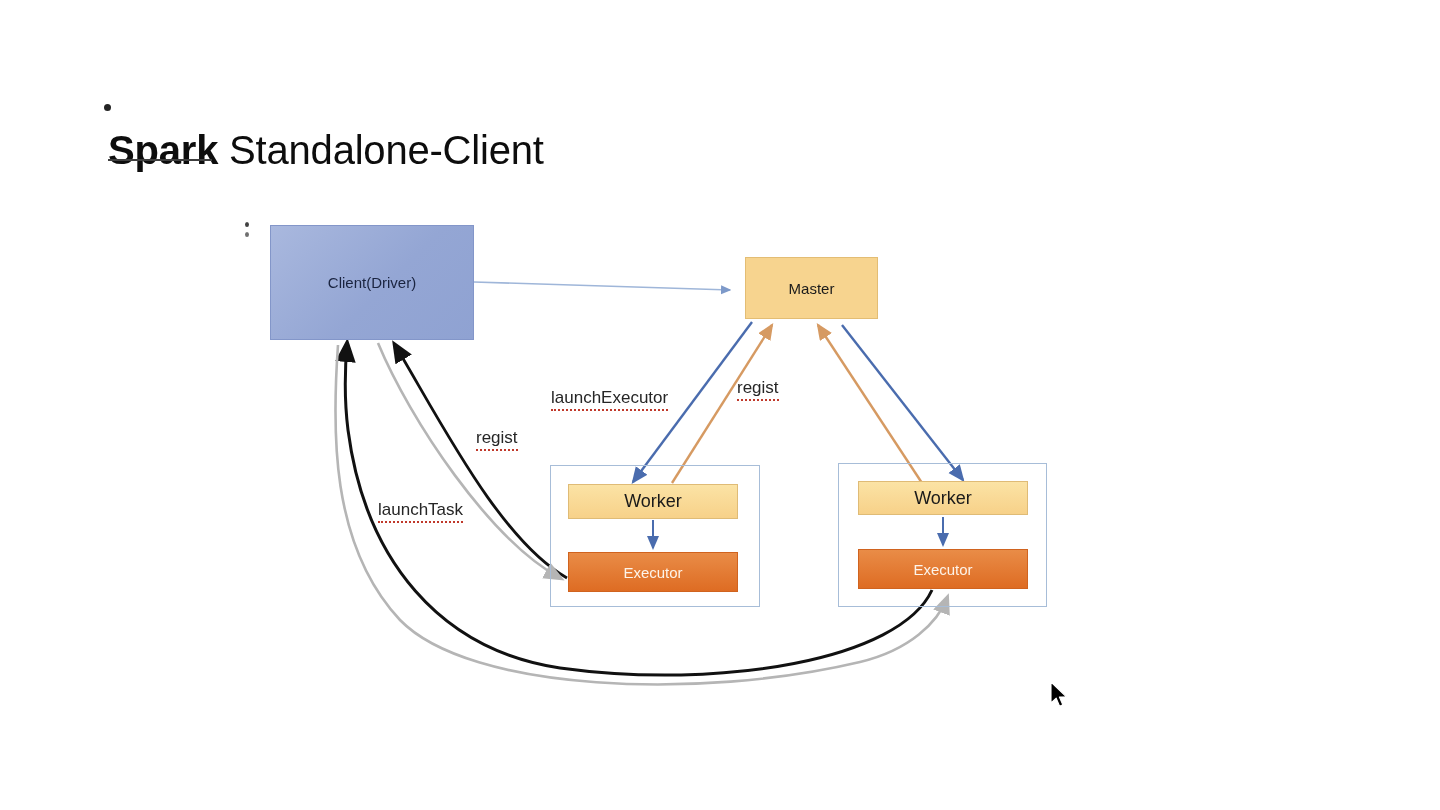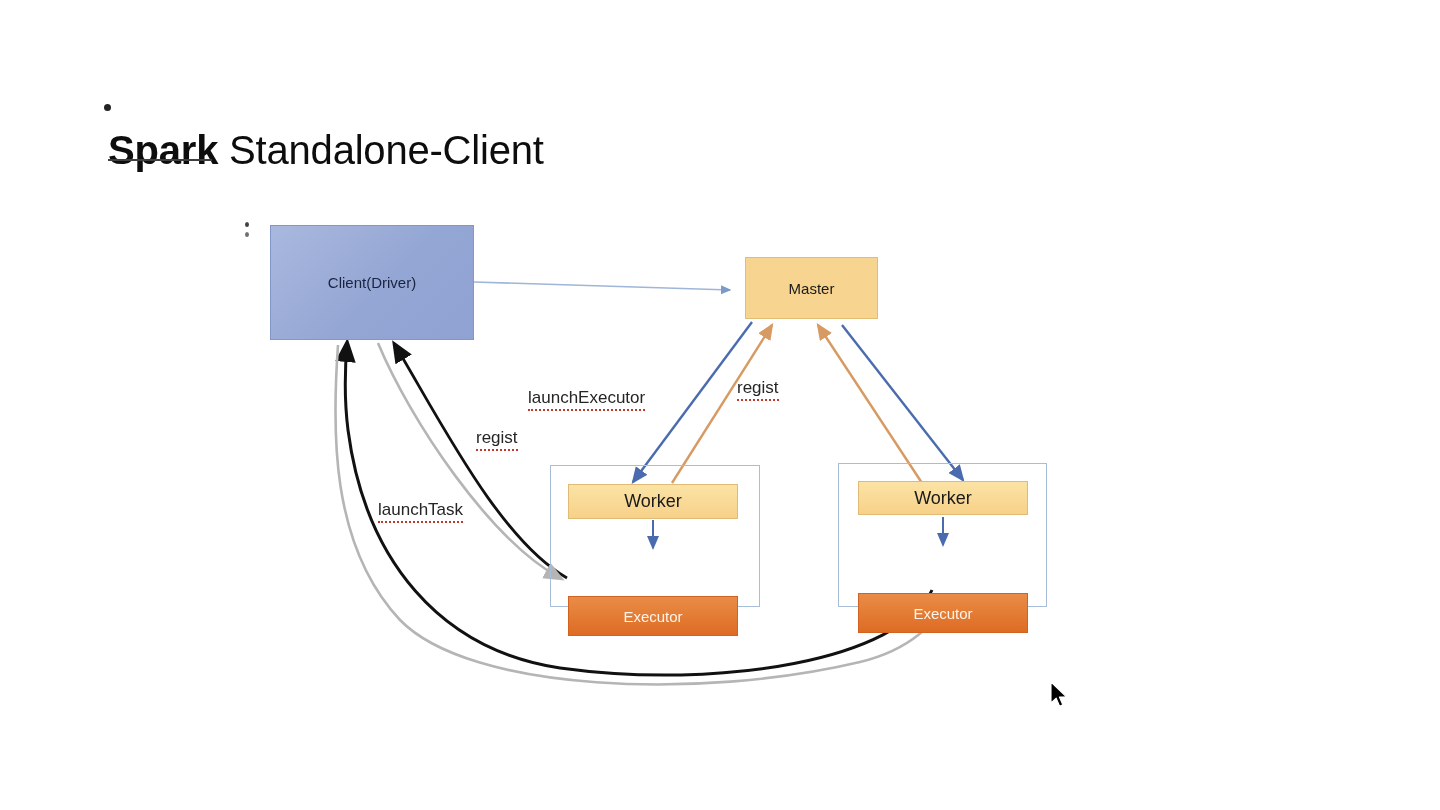--- a/index.html
+++ b/index.html
@@ -53,34 +53,34 @@
   .worker-node{
     background:linear-gradient(180deg,#fbe3a5 0%,#f7d189 100%);
     border:1px solid #dfbb76;font-size:18px;color:#1a1a1a;
   }
   .w1{left:568px;top:484px;width:170px;height:35px;}
   .w2{left:858px;top:481px;width:170px;height:34px;}
 
   .executor-node{
     background:linear-gradient(180deg,#e8enone 0%,#e0722c 100%);
     background:linear-gradient(180deg,#e98c47 0%,#de6c23 100%);
-    border:1px solid #d0631f;font-size:15px;color:#fdf4ea;margin-top:44px;
+    border:1px solid #d0631f;font-size:15px;color:#fdf4ea;
   }
   .e1{left:568px;top:552px;width:170px;height:40px;}
   .e2{left:858px;top:549px;width:170px;height:40px;}
 
   .edge-label{
     position:absolute;font-size:17px;color:#262626;white-space:nowrap;
   }
   .edge-label .sq{
     display:inline-block;
     border-bottom:2px dotted #c0392b;
     padding-bottom:1px;
   }
-  .lbl-launchexecutor{left:528px;top:388px;}
+  .lbl-launchexecutor{left:551px;top:388px;}
   .lbl-regist-master{left:737px;top:378px;}
   .lbl-regist-client{left:476px;top:428px;}
   .lbl-launchtask{left:378px;top:500px;text-decoration:underline;}
 
   
   .artifact{position:absolute;background:#111;border-radius:50%;}
   .a1{left:104px;top:104px;width:7px;height:7px;opacity:.92;}
   .a2{left:245px;top:222px;width:4px;height:5px;opacity:.8;}
   .a3{left:245px;top:232px;width:4px;height:5px;opacity:.6;}
 

